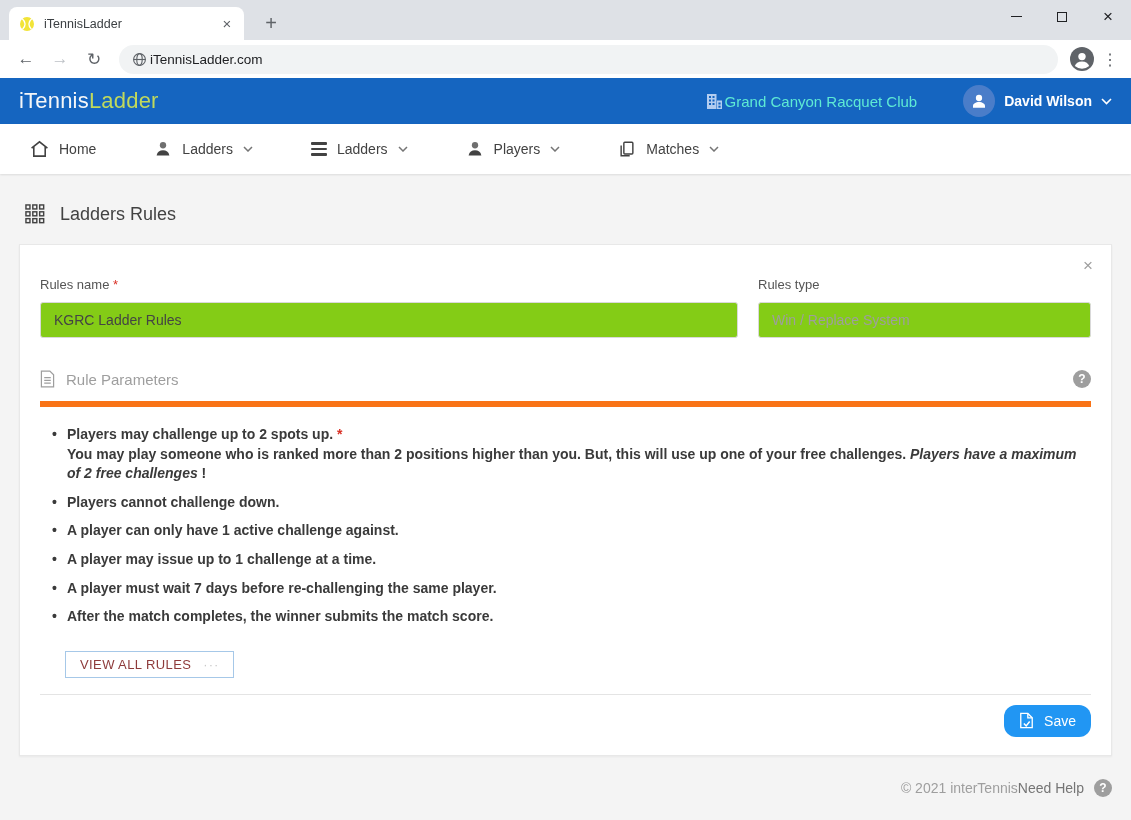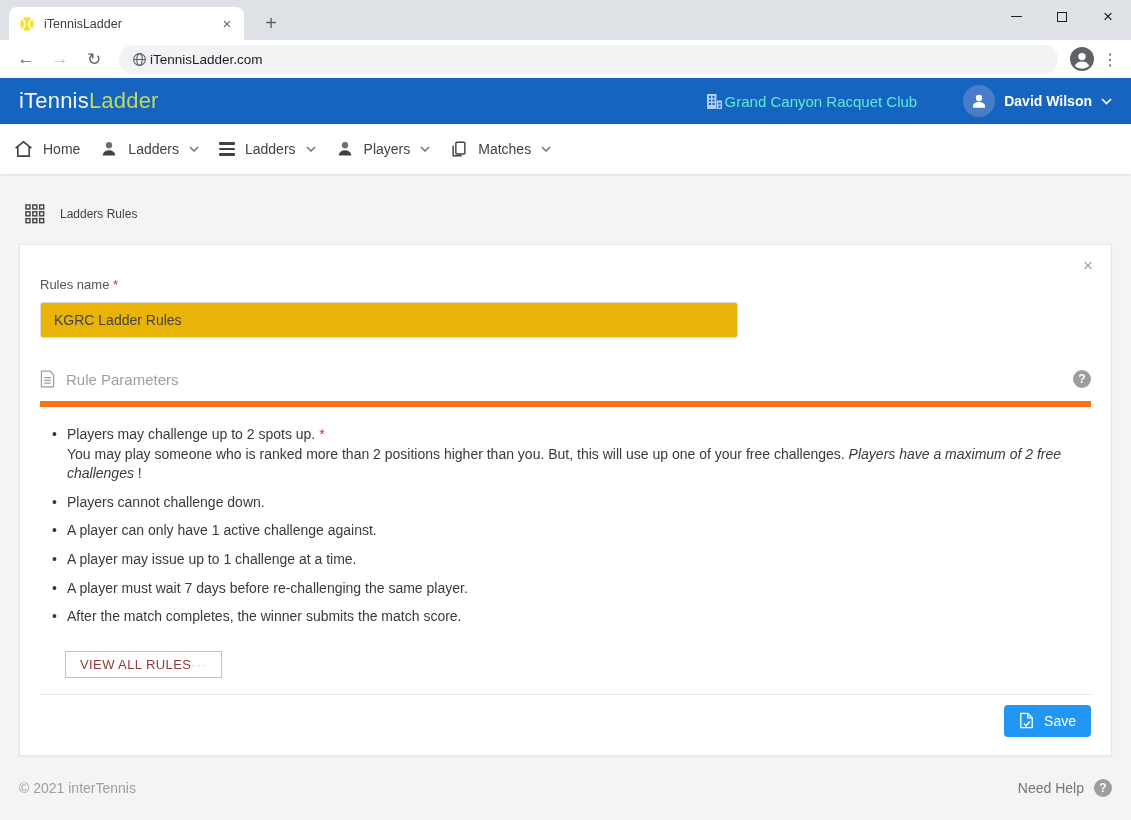--- a/index.html
+++ b/index.html
@@ -42,73 +42,73 @@
   .logo-p1 { color:#f4f6f8; }
   .logo-p2 { color:#c0d95c; }
   .header-right { margin-left:auto; display:flex; align-items:center; }
   .club { display:flex; align-items:center; gap:1px; color:#5eead4; font-size:15px; cursor:pointer; }
   .user { display:flex; align-items:center; gap:9px; margin-left:46px; cursor:pointer; }
   .user-avatar { width:32px; height:32px; border-radius:50%; background:#4a7dc9;
                  display:flex; align-items:center; justify-content:center; }
   .user-name { color:#fff; font-weight:bold; font-size:14px; }
 
   
-  .navbar { height:50px; background:#fff; display:flex; padding:0 14px;
-            gap:20px; box-shadow:0 1px 2px rgba(0,0,0,.10); position:relative; }
+  .navbar { height:50px; background:#fff; display:flex; padding:0 30px;
+            gap:58px; box-shadow:0 1px 2px rgba(0,0,0,.10); position:relative; }
   .nav-item { display:flex; align-items:center; gap:10px; font-size:14px; color:#424242; cursor:pointer; }
   .bars { display:inline-flex; flex-direction:column; gap:3px; }
   .bars span { width:16px; height:2.6px; background:#424242; border-radius:1px; }
 
   
   .page { padding:0 19px; }
   .page-title-row { display:flex; align-items:center; gap:15px; margin:23px 0 0 6px; height:34px; }
-  .page-title { font-size:12px; color:#424242; }
+  .page-title { font-size:18px; color:#424242; }
 
   .card { background:#fff; margin-top:13px; border:1px solid #e8e8e8;
           box-shadow:0 1px 2px rgba(0,0,0,.05); position:relative; padding:24px 20px 18px; }
   .card-close { position:absolute; top:12px; right:18px; color:#9e9e9e; font-size:17px;
                 line-height:1; cursor:pointer; }
 
   .form-row { display:flex; gap:20px; margin-top:8px; }
   .field-left { width:698px; }
   .field-right { flex:1; }
   .field label { display:block; font-size:13px; color:#555; margin-bottom:10px; }
   .req { color:#d93025; }
   .field input { width:100%; height:36px; border:1px solid #d9d9d9; border-radius:3px;
                  padding:13px 13px; font-size:14px; color:#444;
-                 font-family:"Liberation Sans",sans-serif; outline:none; background:#eab308; }
+                 font-family:"Liberation Sans",sans-serif; outline:none; background:#84cc16; }
   .field input::placeholder { color:#9e9e9e; }
 
   .section-head { display:flex; align-items:center; margin-top:32px; padding-bottom:13px;
                   border-bottom:6px solid #f97316; }
   .section-title { font-size:15px; color:#9e9e9e; margin-left:11px; }
   .help-circle { width:18px; height:18px; border-radius:50%; background:#9e9e9e; color:#fff;
                  font-size:12px; font-weight:bold; display:flex; align-items:center;
                  justify-content:center; cursor:pointer; }
   .section-head .help-circle { margin-left:auto; }
 
   .rules-list { margin:18px 0 0 12px; padding:0; list-style:none; }
   .rules-list li { position:relative; padding-left:15px; font-size:14px; color:#3a3a3a;
-                   margin-bottom:9px; line-height:1.4; }
+                   margin-bottom:9px; line-height:1.4;font-weight:bold; }
   .rules-list li::before { content:"\2022"; position:absolute; left:0; top:0; color:#3a3a3a; }
 
-  .view-all-btn { display:inline-flex; align-items:center; gap:0; border:1px solid #a6c8e8;
+  .view-all-btn { display:inline-flex; align-items:center; gap:12px; border:1px solid #a6c8e8;
                   background:#fff; color:#8e3b3b; font-size:13px; letter-spacing:.4px;
                   padding:0 14px; height:27px; margin:15px 0 0 25px; cursor:pointer;
                   font-family:"Liberation Sans",sans-serif; }
   .view-all-dots { color:#c9c9c9; font-size:13px; letter-spacing:1px; }
 
   .card-divider { border:none; border-top:1px solid #e4e4e4; margin:16px 0 0; }
   .card-actions { display:flex; justify-content:flex-end; margin-top:10px; }
-  .save-btn { background:#2196f3; color:#fff; border:none; border-radius:4px; height:32px;
+  .save-btn { background:#2196f3; color:#fff; border:none; border-radius:12px; height:32px;
               padding:0 15px; display:inline-flex; align-items:center; gap:10px; font-size:14px;
               cursor:pointer; font-family:"Liberation Sans",sans-serif; }
 
-  .footer { display:flex; justify-content:space-between; align-items:center;
-            margin-top:23px; color:#9e9e9e; font-size:14px;gap:26px; }
+  .footer { display:flex; justify-content:flex-end; align-items:center;
+            margin-top:23px; color:#9e9e9e; font-size:14px; }
   .need-help { display:flex; align-items:center; gap:10px; color:#757575; cursor:pointer; }
 </style>
 </head>
 <body>
 
 <div class="tabstrip">
   <div class="tab">
     <span style="display:flex;">
       <svg width="16" height="16" viewBox="0 0 16 16">
         <circle cx="8" cy="8" r="7" fill="#f2e437"></circle>
@@ -291,20 +291,26 @@
     <span class="card-close">×</span>
 
     <div class="form-row">
       <div class="field field-left">
         <label>
           <span>Rules name</span>
           <span class="req">*</span>
         </label>
         <input type="text" value="KGRC Ladder Rules" style="">
       </div>
+      <div class="field field-right">
+        <label>
+          <span>Rules type</span>
+        </label>
+        <input type="text" placeholder="Win / Replace System" style="">
+      </div>
     </div>
 
     <div class="section-head">
       <span style="display:flex;">
         <svg width="15" height="18" viewBox="0 0 16 19" fill="none" stroke="#9e9e9e" stroke-width="1.3">
           <path d="M1.5 1 h9 l4 4 v13 h-13 z"></path>
           <path d="M4.5 8 h7 M4.5 11 h7 M4.5 14 h7"></path>
         </svg>
       </span>
       <span class="section-title">Rule Parameters</span>

